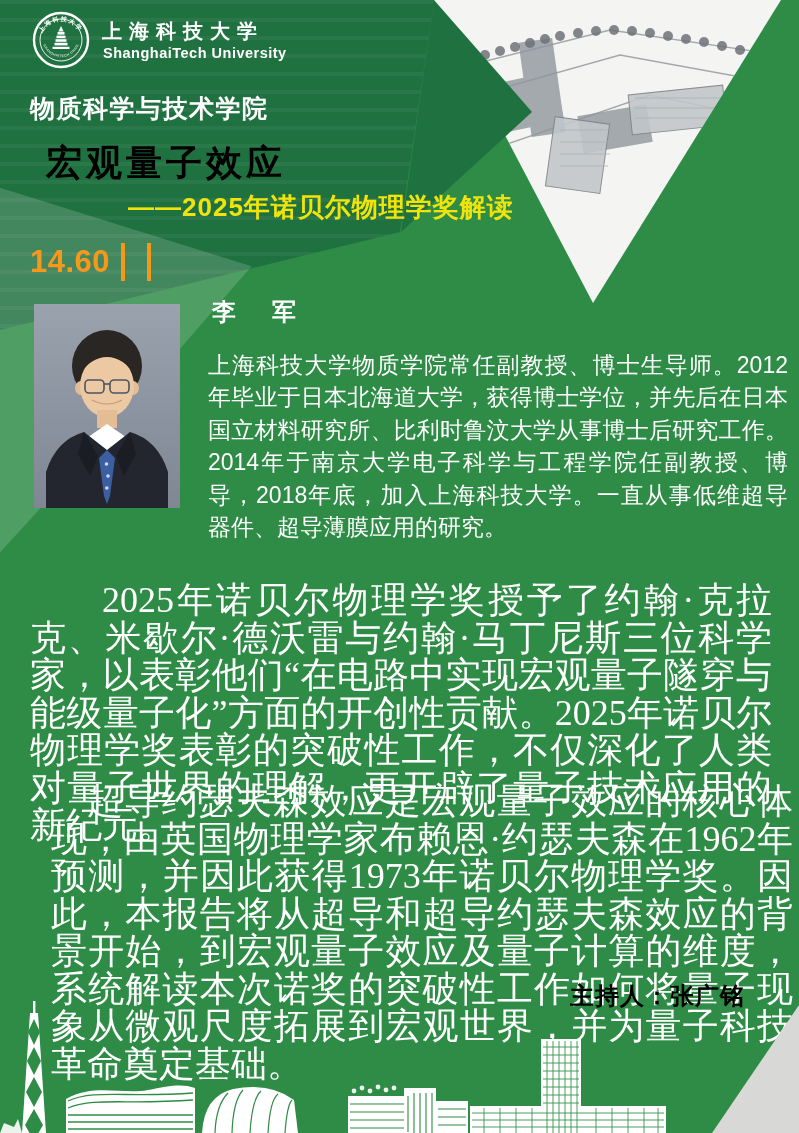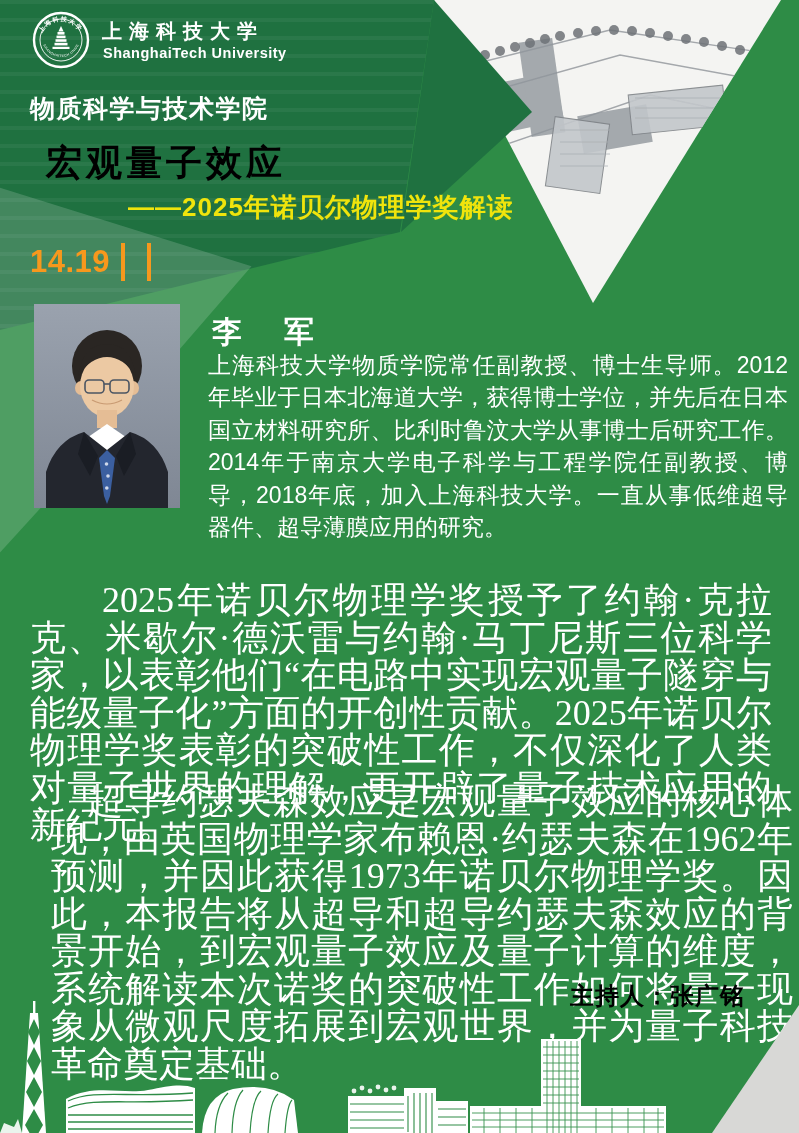--- a/index.html
+++ b/index.html
@@ -63,22 +63,22 @@
     color:#F7981D;font-size:31px;font-weight:bold;white-space:nowrap;letter-spacing:.5px;
   }
   .schedule .sep{
     display:inline-block;width:4px;height:38px;background:#F7981D;margin:0 11px;
   }
   
   .photo{
     position:absolute;left:34px;top:304px;width:146px;height:204px;overflow:hidden;
   }
   .speaker-name{
-    position:absolute;left:212px;top:312px;
-    color:#fff;font-size:30px;font-weight:bold;letter-spacing:6px;white-space:nowrap;
+    position:absolute;left:212px;top:296px;
+    color:#fff;font-size:24px;font-weight:bold;letter-spacing:6px;white-space:nowrap;
   }
   .speaker-bio{
     position:absolute;left:208px;top:349px;width:580px;
     color:#fff;font-size:23px;line-height:32.4px;text-align:justify;
   }
   
   .para{
     position:absolute;left:30px;width:742px;
     color:#fff;font-size:36px;line-height:37.5px;text-align:justify;
     font-family:Liberation Serif, serif;
@@ -171,21 +171,21 @@
     </g>
   </svg>
   <div class="brand-zh">上海科技大学</div>
   <div class="brand-en">ShanghaiTech University</div>
 
   <div class="dept">物质科学与技术学院</div>
   <div class="title">宏观量子效应</div>
   <div class="subtitle">——2025年诺贝尔物理学奖解读</div>
 
   <div class="schedule">
-    <span>14.19</span>
+    <span>14.60</span>
     <span class="sep"></span>
     <span class="sep"></span>
   </div>
 
   <div class="photo">
     <svg viewBox="0 0 146 204" width="146" height="204" xmlns="http://www.w3.org/2000/svg">
       <defs>
         <linearGradient id="gbg" x1="0" y1="0" x2="0" y2="1">
           <stop offset="0" stop-color="#9aa2ae"></stop>
           <stop offset="1" stop-color="#7f8794"></stop>

